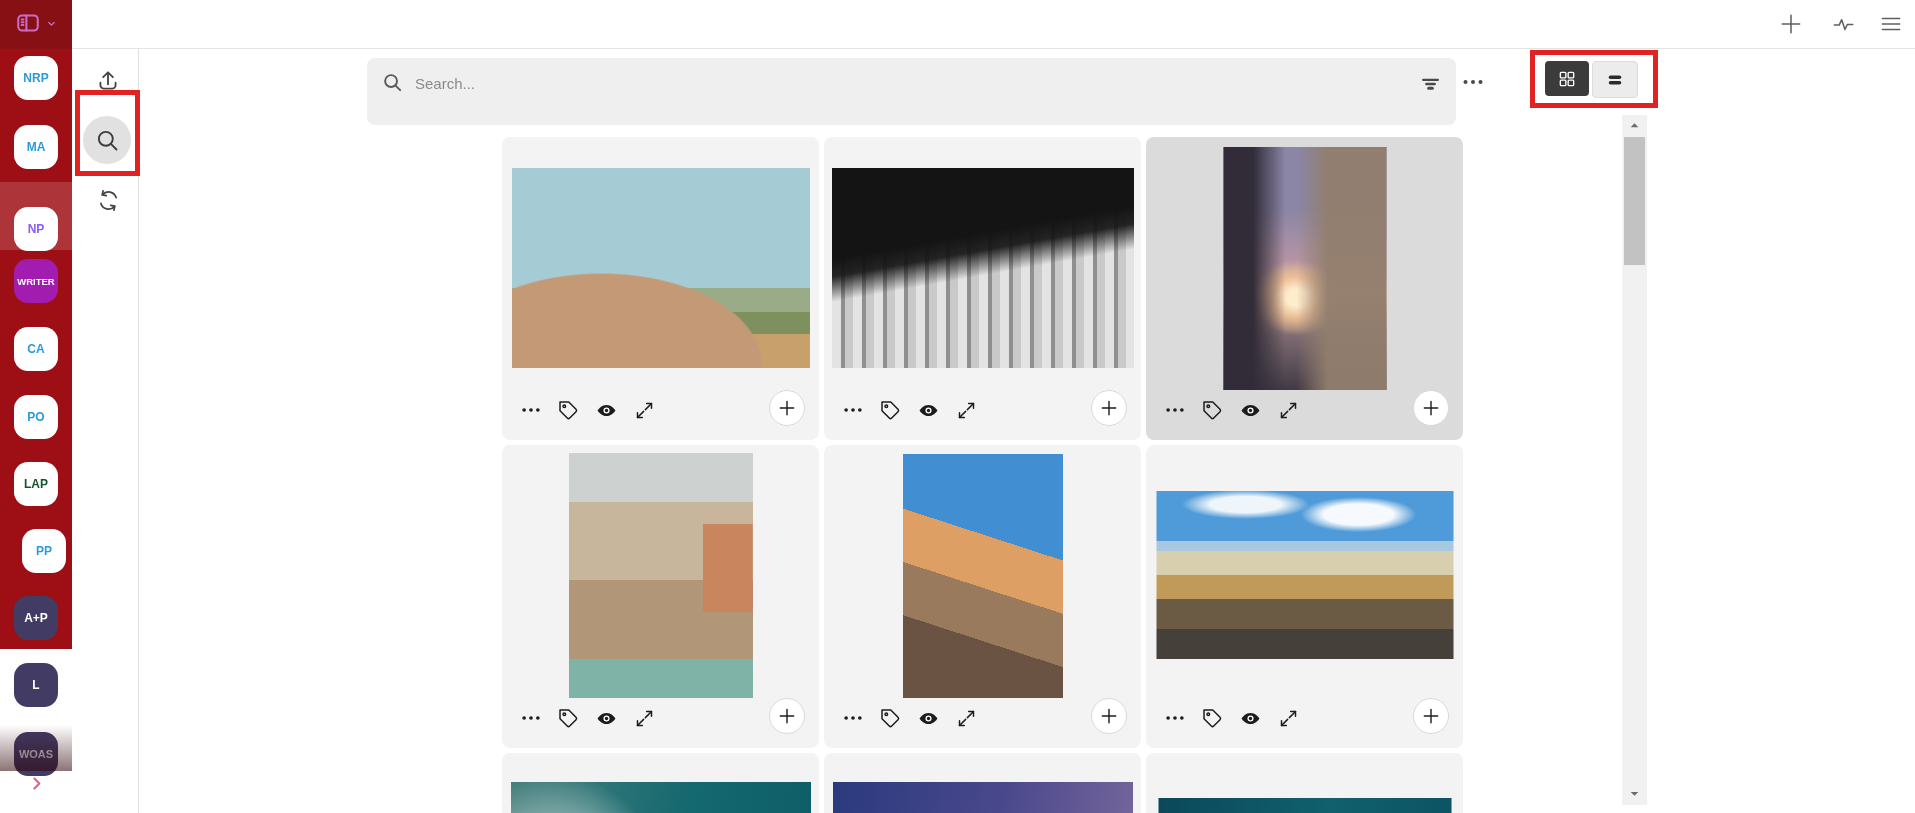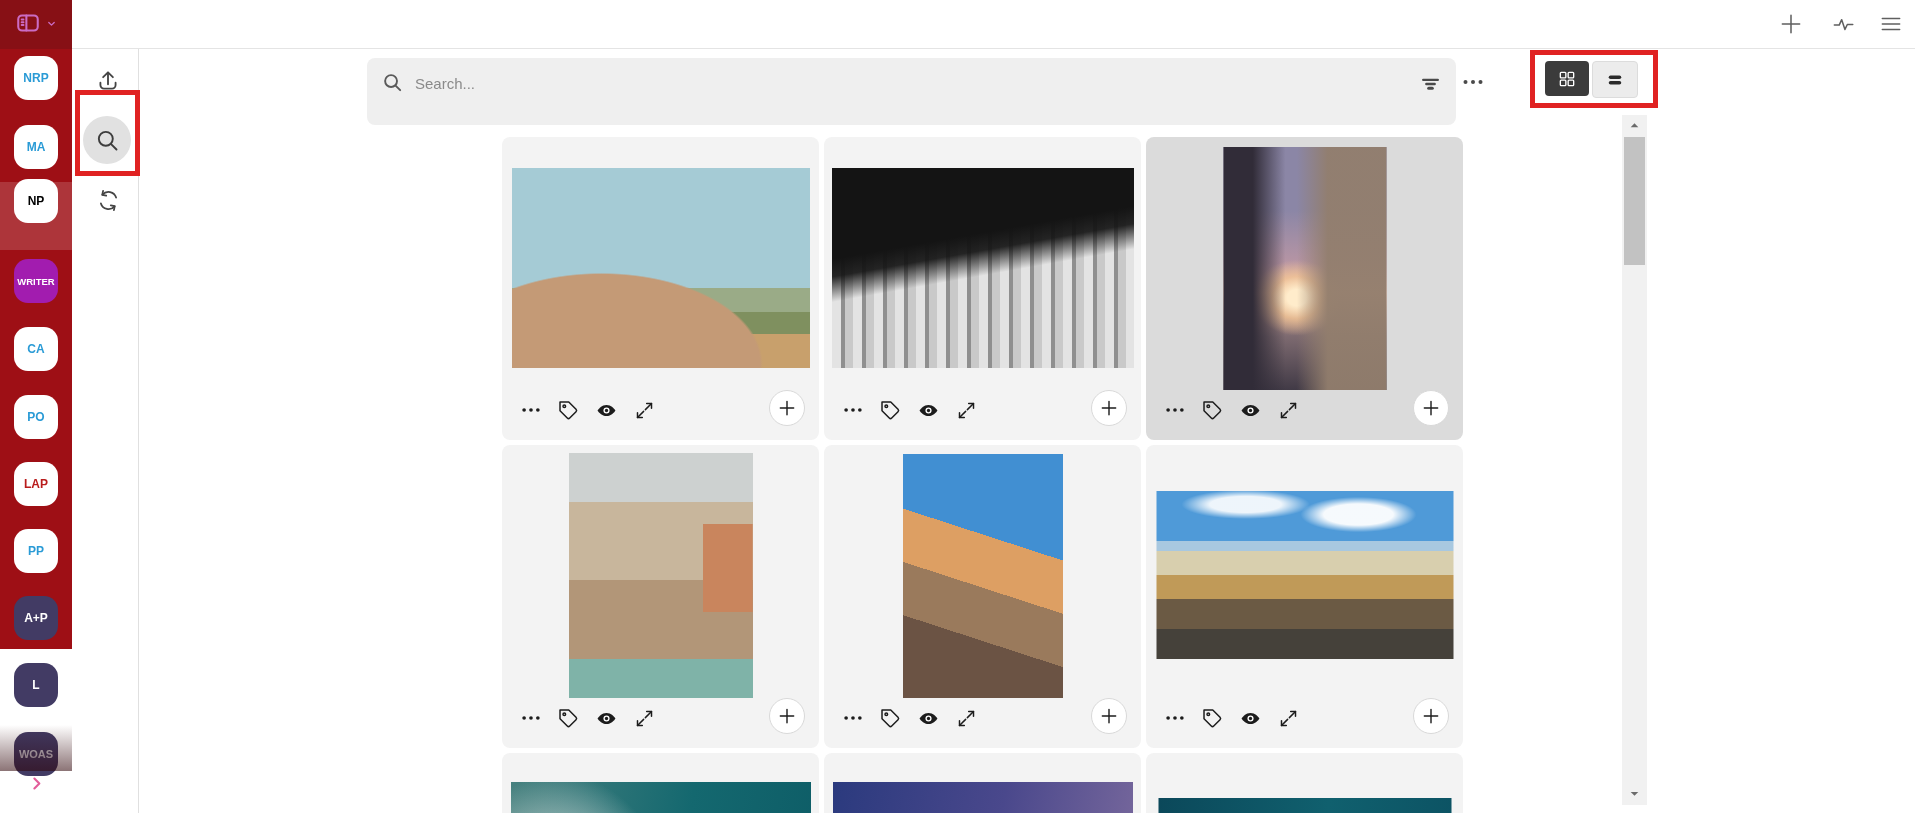--- a/index.html
+++ b/index.html
@@ -77,26 +77,26 @@
         </svg>
       </div>
     </div>
 </div>
 <div class="abs" id="header-rule"></div>
 
 <div class="abs" id="app-sidebar">
     <div class="nav-badge" style="top: 7px; background: rgb(255, 255, 255); color: rgb(42, 155, 214);">NRP</div>
     <div class="nav-badge" style="top: 76px; background: rgb(255, 255, 255); color: rgb(42, 155, 214);">MA</div>
     <div class="active-band" style="top: 133px;"></div>
-    <div class="nav-badge" style="top: 130px; background: rgb(255, 255, 255); color: #000000;">NP</div>
+    <div class="nav-badge" style="top: 158px; background: rgb(255, 255, 255); color: #8b5cf6;">NP</div>
     <div class="nav-badge" style="top: 210px; background: #a21caf; color: rgb(255, 255, 255); font-size: 9.5px;">WRITER</div>
     <div class="nav-badge" style="top: 278px; background: #ffffff; color: rgb(42, 155, 214);">CA</div>
     <div class="nav-badge" style="top: 346px; background: rgb(255, 255, 255); color: rgb(42, 155, 214);">PO</div>
-    <div class="nav-badge" style="top: 413px; background: rgb(255, 255, 255); color: #b91c1c;">LAP</div>
-    <div class="nav-badge" style="top: 480px; background: rgb(255, 255, 255); color: rgb(42, 155, 214);">PP</div>
+    <div class="nav-badge" style="top: 413px; background: rgb(255, 255, 255); color: #14532d;">LAP</div>
+    <div class="nav-badge" style="top: 480px; background: rgb(255, 255, 255); color: rgb(42, 155, 214); margin-left: 8px;">PP</div>
     <div class="nav-badge" style="top: 547px; background: rgb(66, 59, 100); color: rgb(255, 255, 255);">A+P</div>
     <div class="nav-badge" style="top: 614px; background: rgb(66, 59, 100); color: rgb(255, 255, 255);">L</div>
     <div class="nav-badge" style="top: 683px; background: rgb(66, 59, 100); color: rgb(207, 208, 216); font-size: 11px;">WOAS</div>
     <div class="abs" id="sidebar-shadow"></div>
     <div class="abs" id="sidebar-expand">
       <svg width="17" height="17" viewBox="0 0 24 24" fill="none" stroke="#e35d9a" stroke-width="3" stroke-linecap="round" stroke-linejoin="round">
         <path d="M9 5l7 7-7 7"></path>
       </svg>
     </div>
   </div>

